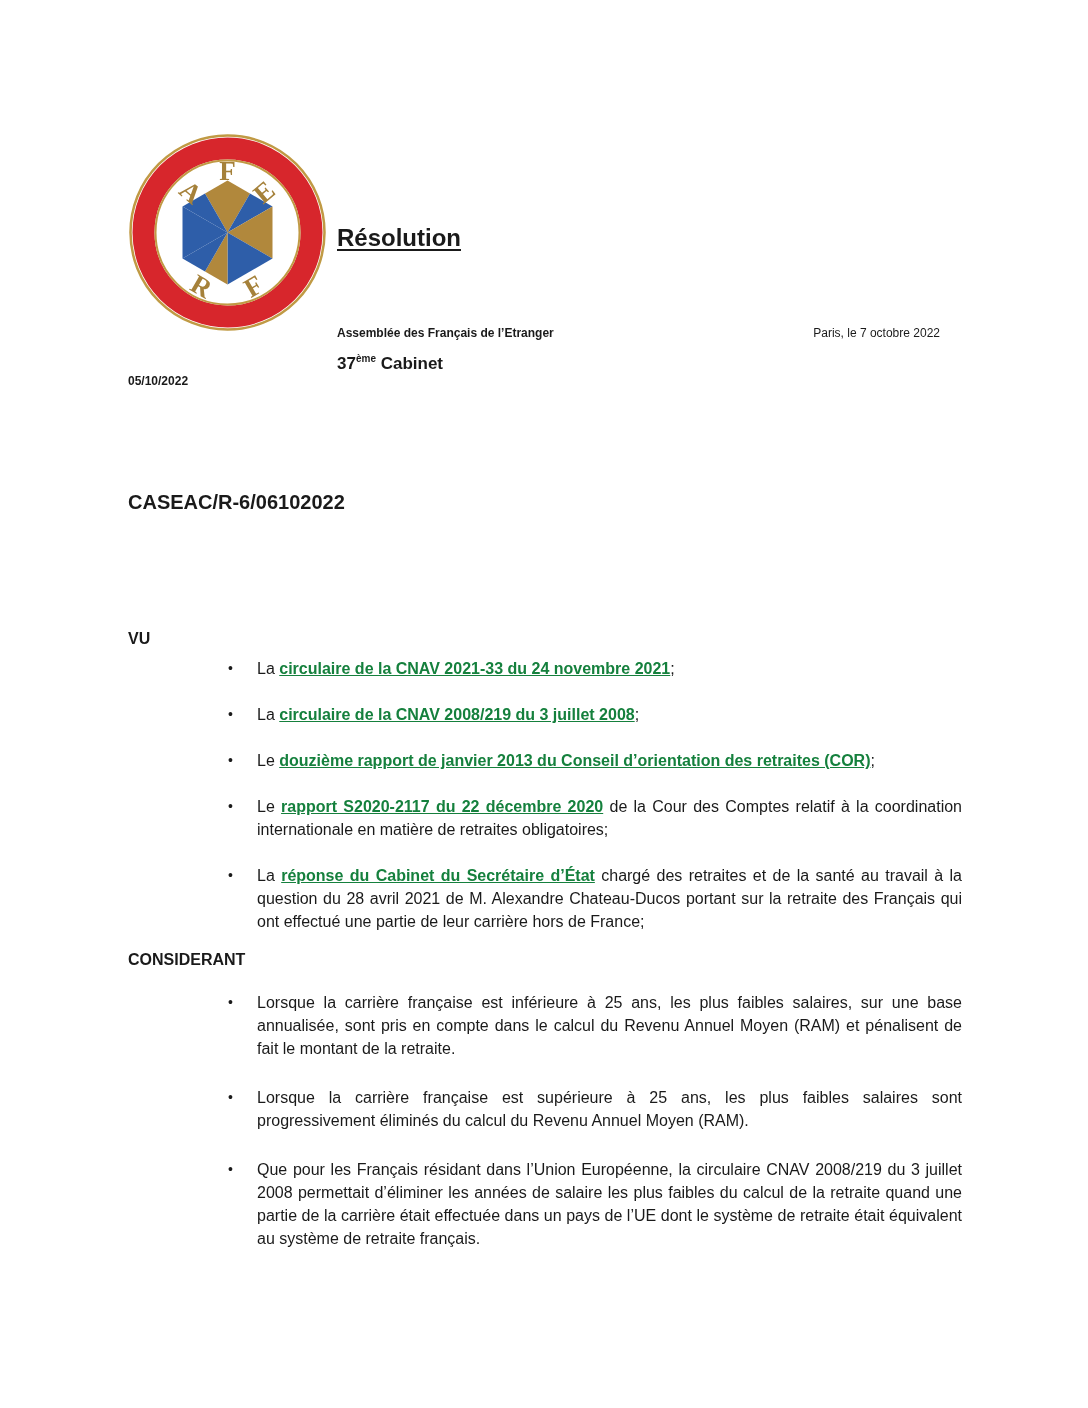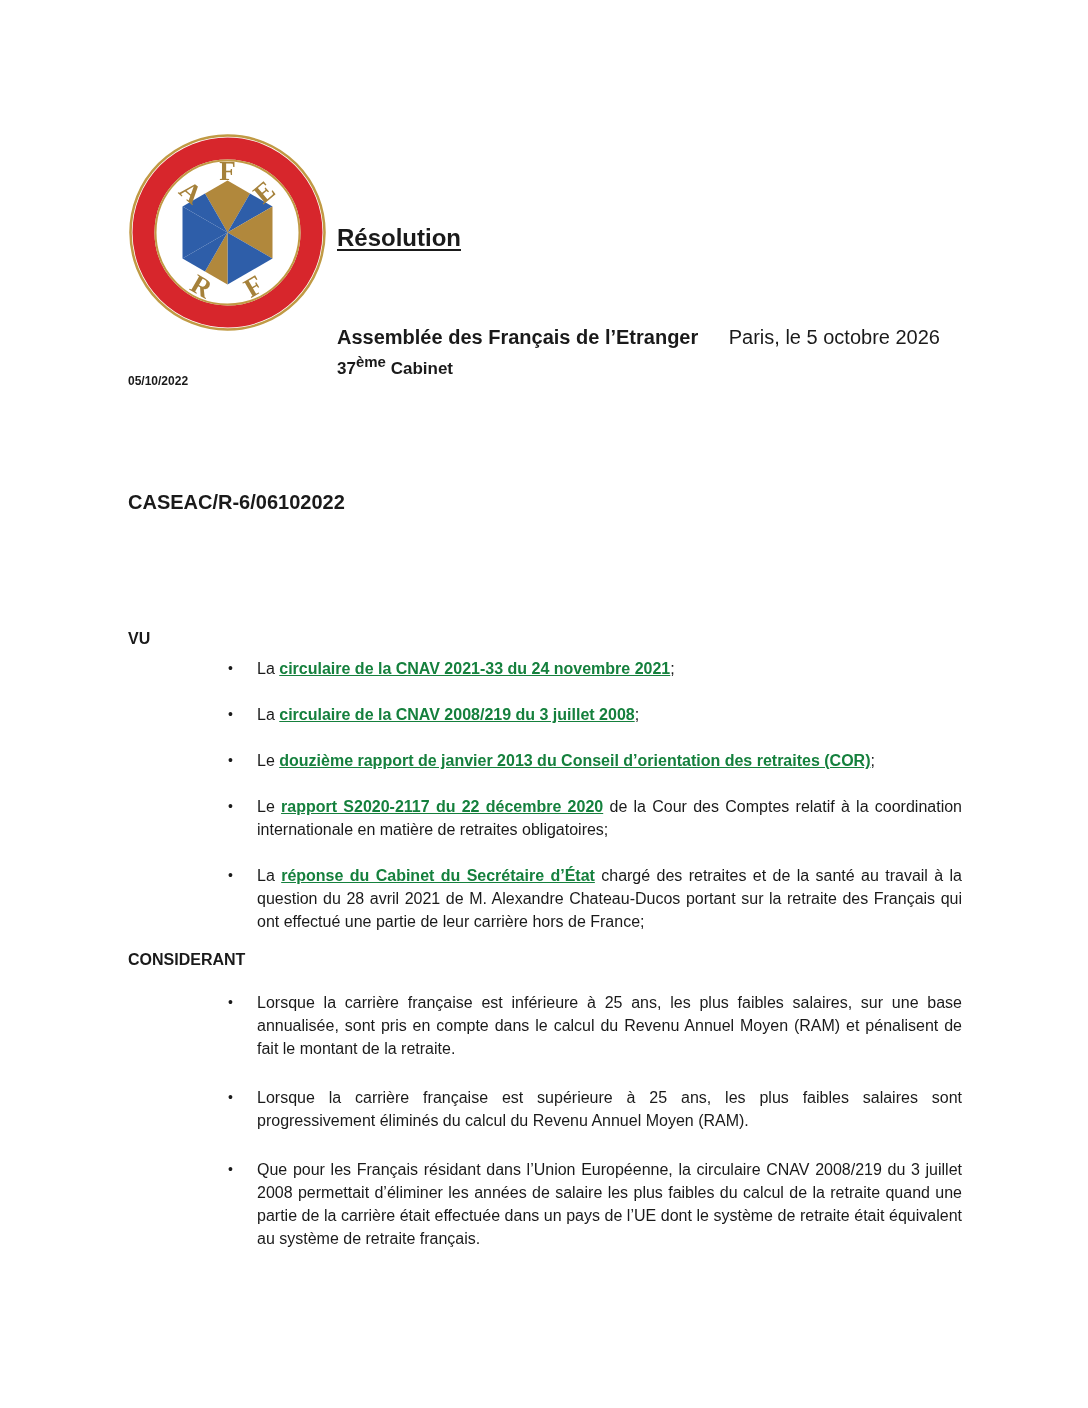--- a/index.html
+++ b/index.html
@@ -19,27 +19,27 @@
   .doc-title {
     left: 337px; top: 224px;
     font-size: 24px; font-weight: bold;
     text-decoration: underline;
     text-underline-offset: 3px;
   }
 
   .org-row {
     left: 337px; top: 326px; width: 603px;
     display: flex; justify-content: space-between; align-items: baseline;
-    font-size: 20px;
+    font-size: 12px;
   }
   .org-name { font-weight: bold; }
   .place-date { font-weight: normal; }
 
   .session-line { left: 337px; top: 353px; font-size: 17px; font-weight: bold; }
-  .session-line sup { font-size: 15px; vertical-align: super; }
+  .session-line sup { font-size: 10px; vertical-align: super; }
 
   .date-left { left: 128px; top: 374px; font-size: 12px; font-weight: bold; }
 
   .commission-title {
     left: 128px; top: 444px; width: 834px;
     text-align: center;
     font-size: 15.5px; font-weight: bold;
     font-variant: small-caps;
     letter-spacing: 0.2px;
     text-decoration: underline;
@@ -120,21 +120,21 @@
         <text x="0" y="0" transform="translate(72,164) rotate(30)">R</text>
         <text x="0" y="0" transform="translate(133,164) rotate(-30)">F</text>
       </g>
     </svg>
   </div>
 
   <div class="abs doc-title">Résolution</div>
 
   <div class="abs org-row">
     <span class="org-name">Assemblée des Français de l’Etranger</span>
-    <span class="place-date">Paris, le 5 octobre 2026</span>
+    <span class="place-date">Paris, le 7 octobre 2022</span>
   </div>
 
   <div class="abs session-line"><span>37</span><sup>ème</sup> <span>Cabinet</span></div>
 
   <div class="abs date-left">05/10/2022</div>
 
 
   <div class="abs reference">CASEAC/R-6/06102022</div>
 
 

